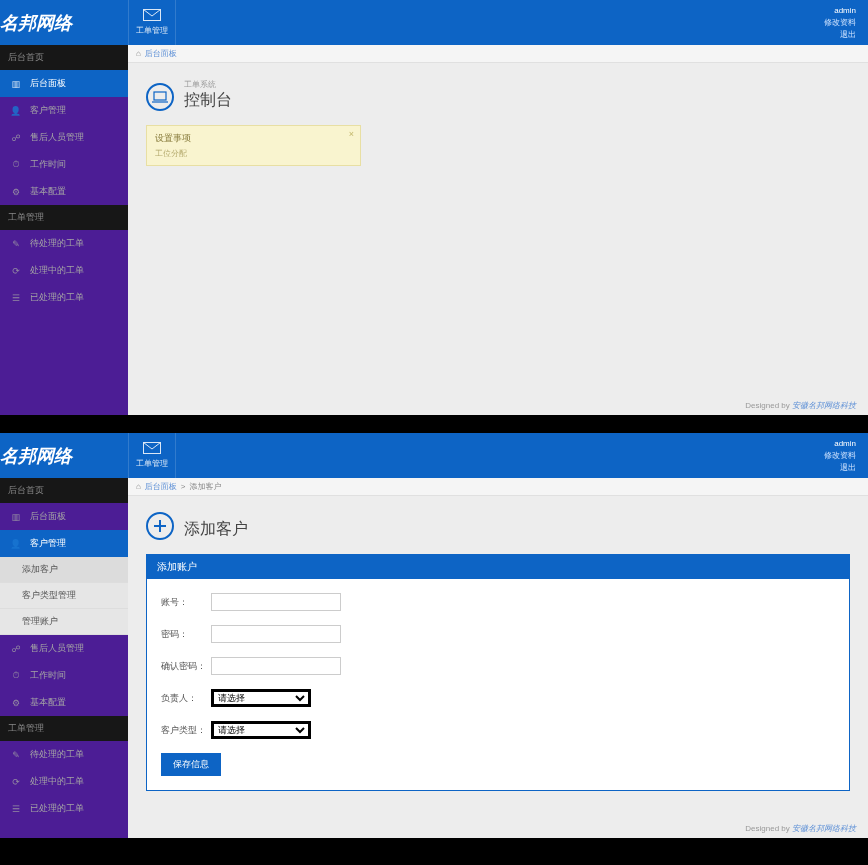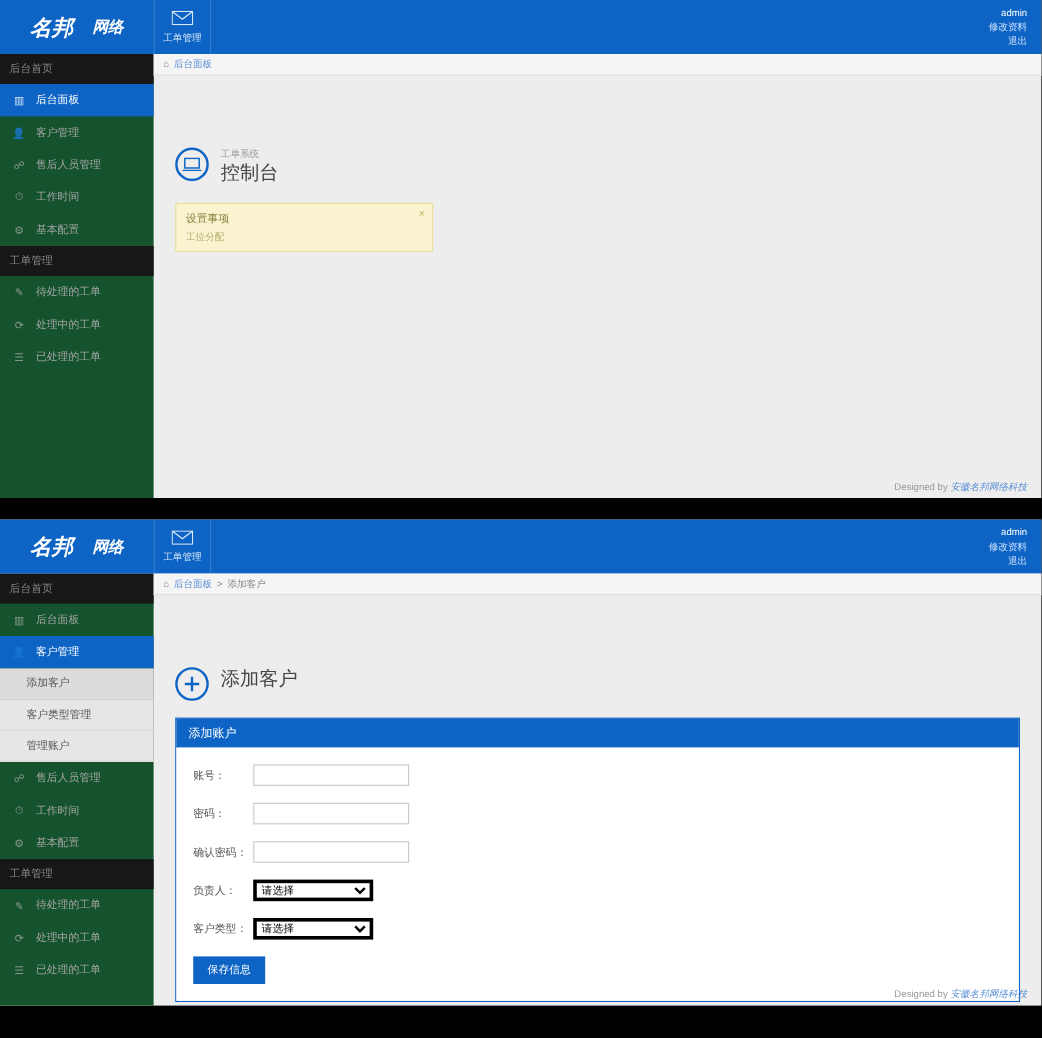--- a/index.html
+++ b/index.html
@@ -3,44 +3,44 @@
 <meta charset="utf-8">
 <style>
 * { box-sizing: border-box; margin: 0; padding: 0; }
 body { font-family: "Microsoft YaHei", Arial, sans-serif; background: #000; font-size: 11px; }
 .app { width: 868px; margin: 0 auto; }
 .screen { width: 100%; background: #ededed; margin-bottom: 18px; position: relative; }
 .screen1 { height: 415px; }
 .screen2 { height: 405px; }
 
 .header { height: 45px; background: #0d64c5; display: flex; align-items: stretch; color: #fff; position: relative; }
-.logo { width: 128px; display: flex; align-items: center; justify-content: center; font-size: 18px; font-style: italic; font-weight: bold; font-family: Liberation Serif, serif; }
-.logo .small { font-size: 13px; font-style: italic; padding-left: 16px; }
+.logo { width: 128px; display: flex; align-items: center; font-size: 18px; font-style: italic; font-weight: bold; font-family: Liberation Serif, serif; }
+.logo .small { font-size: 18px; font-style: italic; }
 .hbtn { width: 48px; border-left: 1px solid rgba(255,255,255,0.15); border-right: 1px solid rgba(255,255,255,0.15); display: flex; flex-direction: column; align-items: center; justify-content: center; gap: 2px; }
 .hbtn .icon { opacity: 0.85; }
 .hbtn .lbl { font-size: 8px; opacity: 0.85; }
 .hspace { flex: 1; }
 .hright { display: flex; flex-direction: column; align-items: flex-end; justify-content: center; padding-right: 12px; font-size: 8px; line-height: 12px; }
 .hright a { color: #cfe3ff; text-decoration: none; display: block; text-align: center; }
 
 .body { display: flex; height: calc(100% - 45px); }
-.sidebar { width: 128px; background: #14532d; color: #8a8a8a; font-size: 9px; display: flex; flex-direction: column; }
+.sidebar { width: 128px; background: #4c1d95; color: #8a8a8a; font-size: 9px; display: flex; flex-direction: column; }
 .sdhdr { background: #171717; color: #888; padding: 6px 8px; font-size: 9px; }
 .sditem { display: flex; align-items: center; gap: 8px; padding: 7px 10px; color: #a5a5a5; cursor: pointer; }
 .sditem .icon { width: 12px; text-align: center; opacity: 0.8; font-size: 9px; }
 .sditem.active { background: #0d64c5; color: #fff; }
 .subitem { display: flex; align-items: center; padding: 6px 10px 6px 22px; background: #e6e6e6; color: #555; font-size: 9px; border-bottom: 1px solid #ddd; cursor: pointer; }
 .subitem.act { background: #dcdcdc; }
 
 .main { flex: 1; display: flex; flex-direction: column; position: relative; }
 .crumb { height: 18px; background: #f5f5f5; border-bottom: 1px solid #e0e0e0; display: flex; align-items: center; padding: 0 8px; color: #888; font-size: 8px; gap: 4px; }
 .crumb a { color: #5c8fd6; text-decoration: none; }
 .content { flex: 1; padding: 10px 18px; overflow: hidden; position: relative; }
 
-.titlerow { display: flex; align-items: flex-start; gap: 10px; padding: 6px 0 14px 0; margin-top: 44px; }
+.titlerow { display: flex; align-items: flex-end; gap: 10px; padding: 6px 0 14px 0; }
 .bigicon { width: 28px; height: 28px; border: 2px solid #0d64c5; border-radius: 50%; display: flex; align-items: center; justify-content: center; color: #0d64c5; }
 .titletxt .sub { font-size: 8px; color: #999; }
 .titletxt .mn { font-size: 16px; color: #444; }
 
 .alert { width: 215px; background: #f9f4cf; border: 1px solid #e8dfa3; padding: 6px 8px; position: relative; color: #8a7e3f; }
 .alert .h { font-size: 9px; margin-bottom: 3px; }
 .alert .b { font-size: 8px; color: #b3a86b; }
 .alert .x { position: absolute; top: 3px; right: 6px; color: #c2b66a; cursor: pointer; font-size: 9px; }
 
 .panel { border: 1px solid #0d64c5; }

